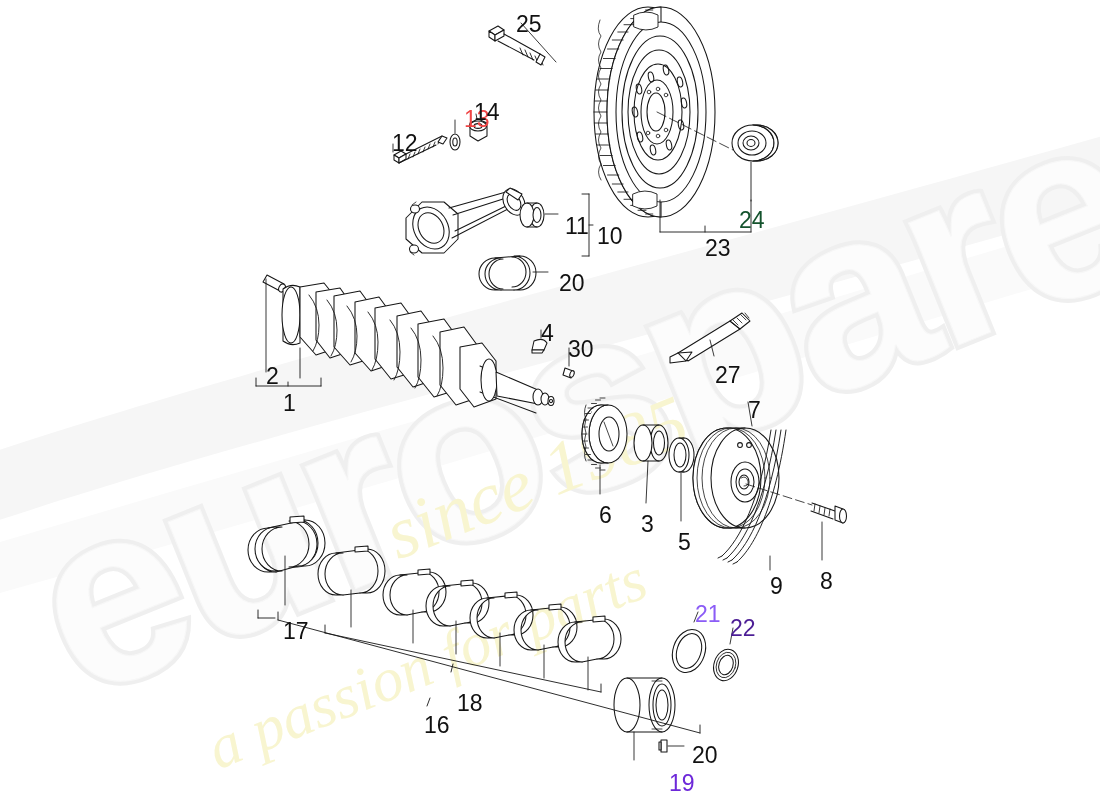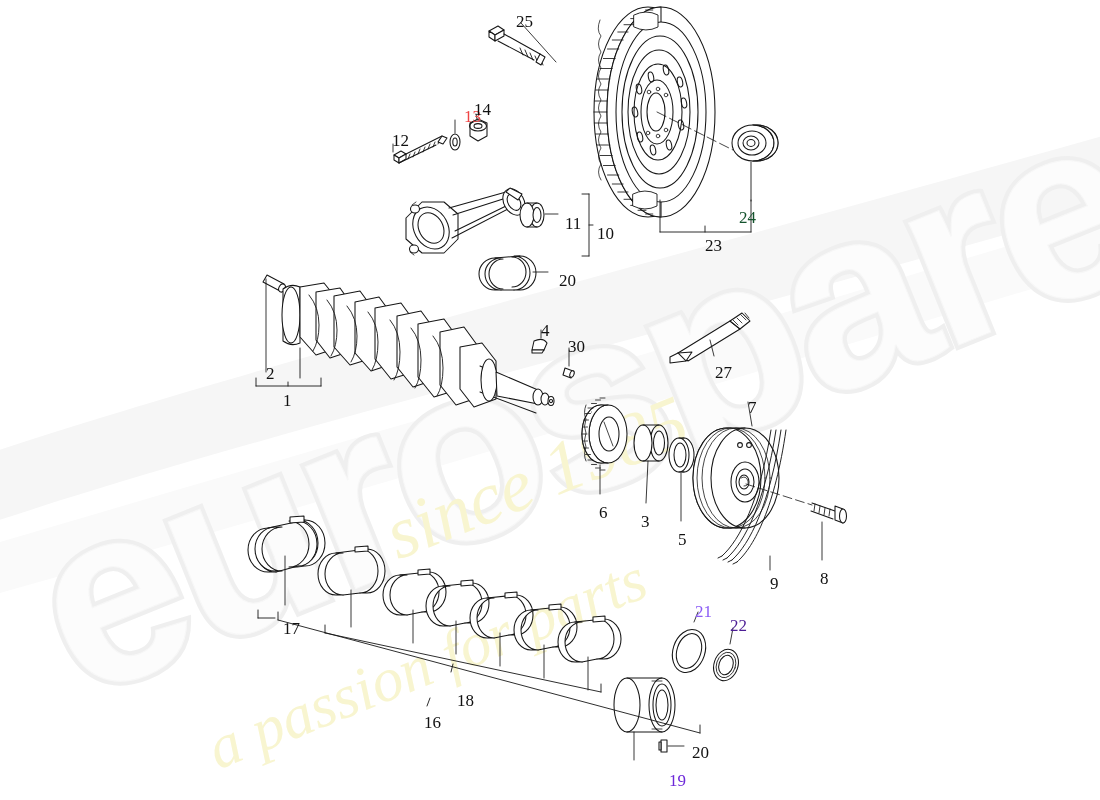--- a/index.html
+++ b/index.html
@@ -7,22 +7,22 @@
   html,body { width:1100px; height:800px; overflow:hidden; background:#ffffff; }
   body { font-family:"Liberation Sans", sans-serif; position:relative; }
 
   #stage { position:absolute; inset:0; width:1100px; height:800px; background:#fff; }
 
   svg.layer { position:absolute; left:0; top:0; width:1100px; height:800px; }
 
   
   .lbl {
     position:absolute;
-    font-family:Liberation Serif, serif;
-    font-size:17px;
+    font-family:Liberation Sans, sans-serif;
+    font-size:23px;
     color:#111;
     line-height:1;
     white-space:nowrap;
     letter-spacing:0px;
   }
   .wm-layer { position:absolute; inset:0; pointer-events:none; }
 </style>
 </head>
 <body>
 

